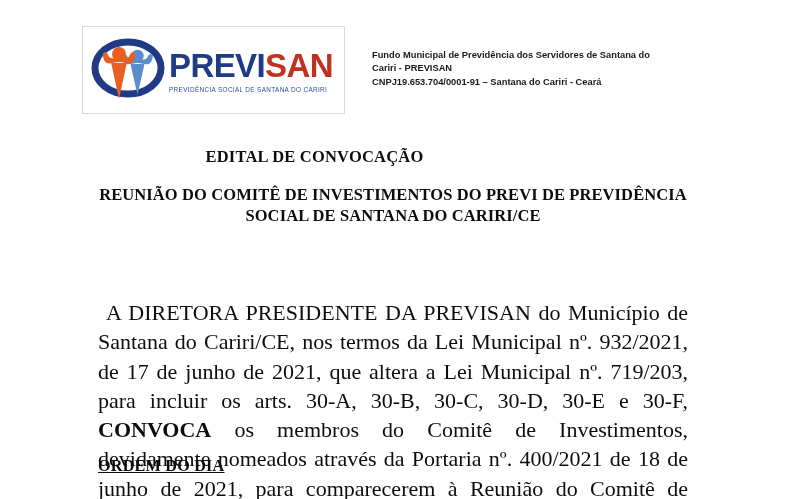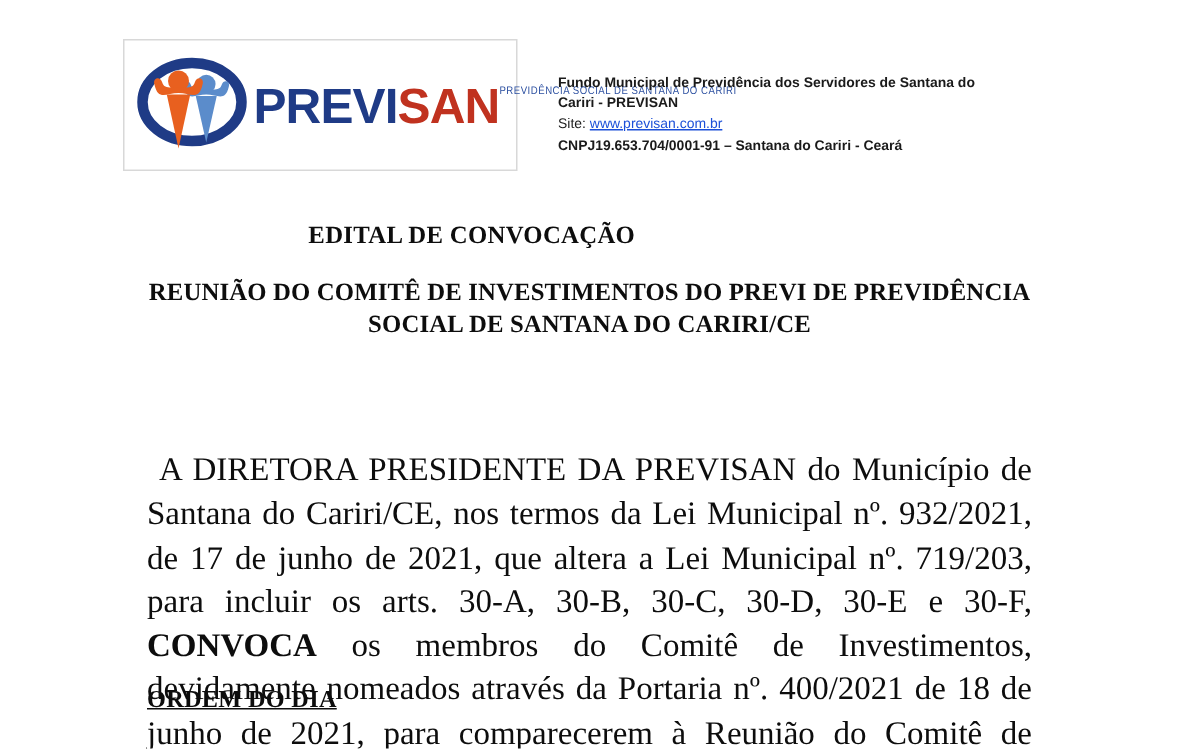--- a/index.html
+++ b/index.html
@@ -43,21 +43,21 @@
     width: 74px;
     height: 66px;
     position: relative;
     flex: 0 0 auto;
   }
 
   .logo-wordmark {
     margin-left: 4px;
     flex: 1 1 auto;
     display: flex;
-    flex-direction: row;
+    flex-direction: column;
     align-items: flex-start;
     justify-content: center;
   }
 
   .wordmark-main {
     font-family: "Liberation Sans", sans-serif;
     font-weight: bold;
     font-size: 33px;
     letter-spacing: -0.6px;
     line-height: 1;
@@ -181,22 +181,20 @@
 
     <div class="logo-wordmark">
       <div class="wordmark-main"><span class="wm-previ">PREVI</span><span class="wm-san">SAN</span></div>
       <div class="wordmark-tag">PREVIDÊNCIA SOCIAL DE SANTANA DO CARIRI</div>
     </div>
 
   </div>
 
   <div class="contact-block">
     <div class="contact-line name">Fundo Municipal de Previdência dos Servidores de Santana do Cariri - PREVISAN</div>
-    <div class="contact-line site"><span>Site:</span>
-      <a class="site-link" href="#">www.previsan.com.br</a></div>
     <div class="contact-line cnpj">CNPJ19.653.704/0001-91 – Santana do Cariri - Ceará</div>
   </div>
 
 </div>
 
 <div class="doc-title">EDITAL DE CONVOCAÇÃO</div>
 <div class="doc-subtitle">REUNIÃO DO COMITÊ DE INVESTIMENTOS DO PREVI DE PREVIDÊNCIA SOCIAL DE SANTANA DO CARIRI/CE</div>
 
 <p class="body-paragraph"><span>A DIRETORA PRESIDENTE DA PREVISAN do Município de Santana do Cariri/CE, nos termos da Lei Municipal nº. 932/2021, de 17 de junho de 2021, que altera a Lei Municipal nº. 719/203, para incluir os arts. 30-A, 30-B, 30-C, 30-D, 30-E e 30-F, </span><span class="b">CONVOCA</span><span> os membros do Comitê de Investimentos, devidamente nomeados através da Portaria nº. 400/2021 de 18 de junho de 2021, para comparecerem à Reunião do Comitê de Investimentos do Fundo de Previdência Social do Município de Santana do Cariri, a ser realizada, no dia 25 (vinte e cinco) de outubro de 2021, com início às 10:00 horas, de forma híbrida (presencial e virtual), em razão do número reduzido de participantes, para deliberação da seguinte ordem do dia:</span></p>
 

